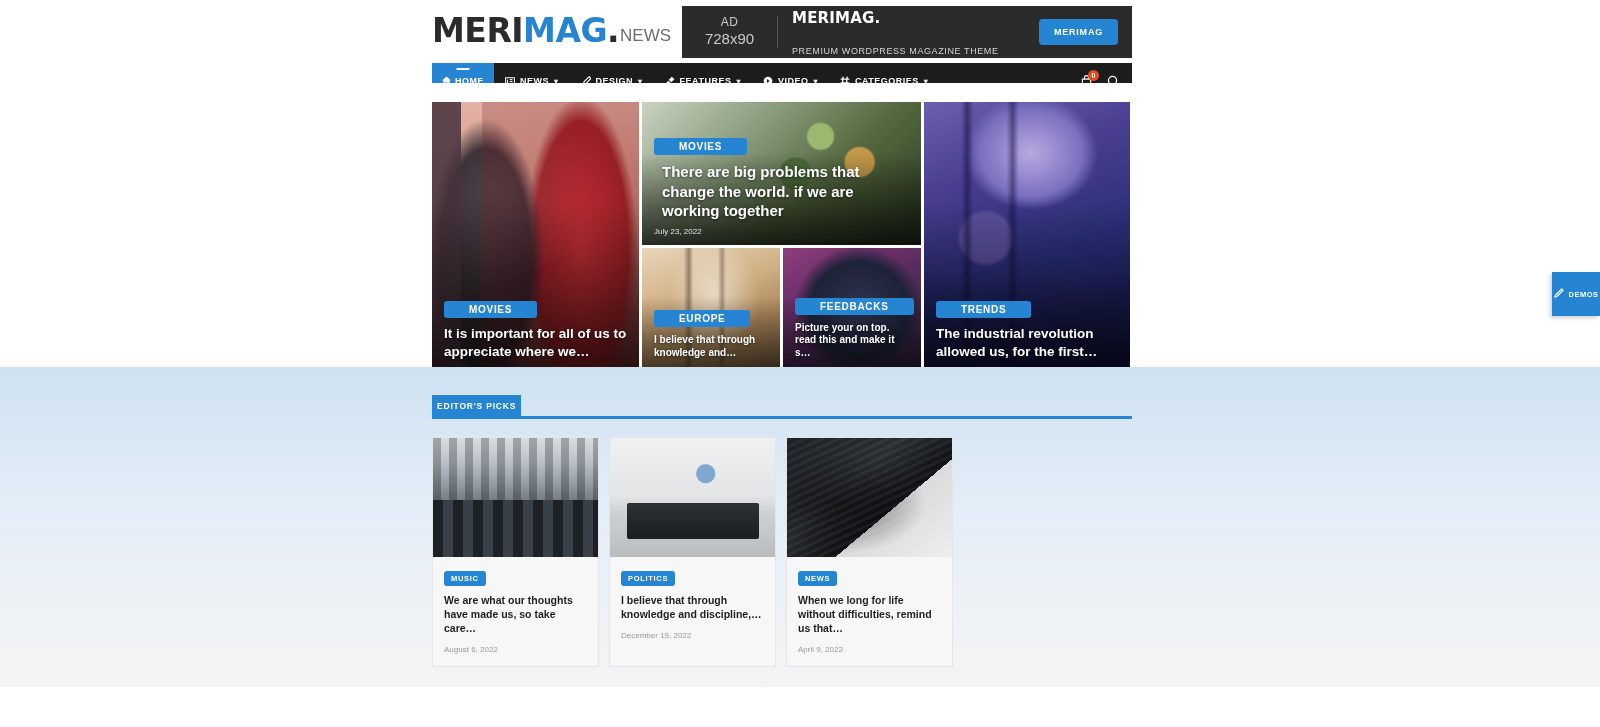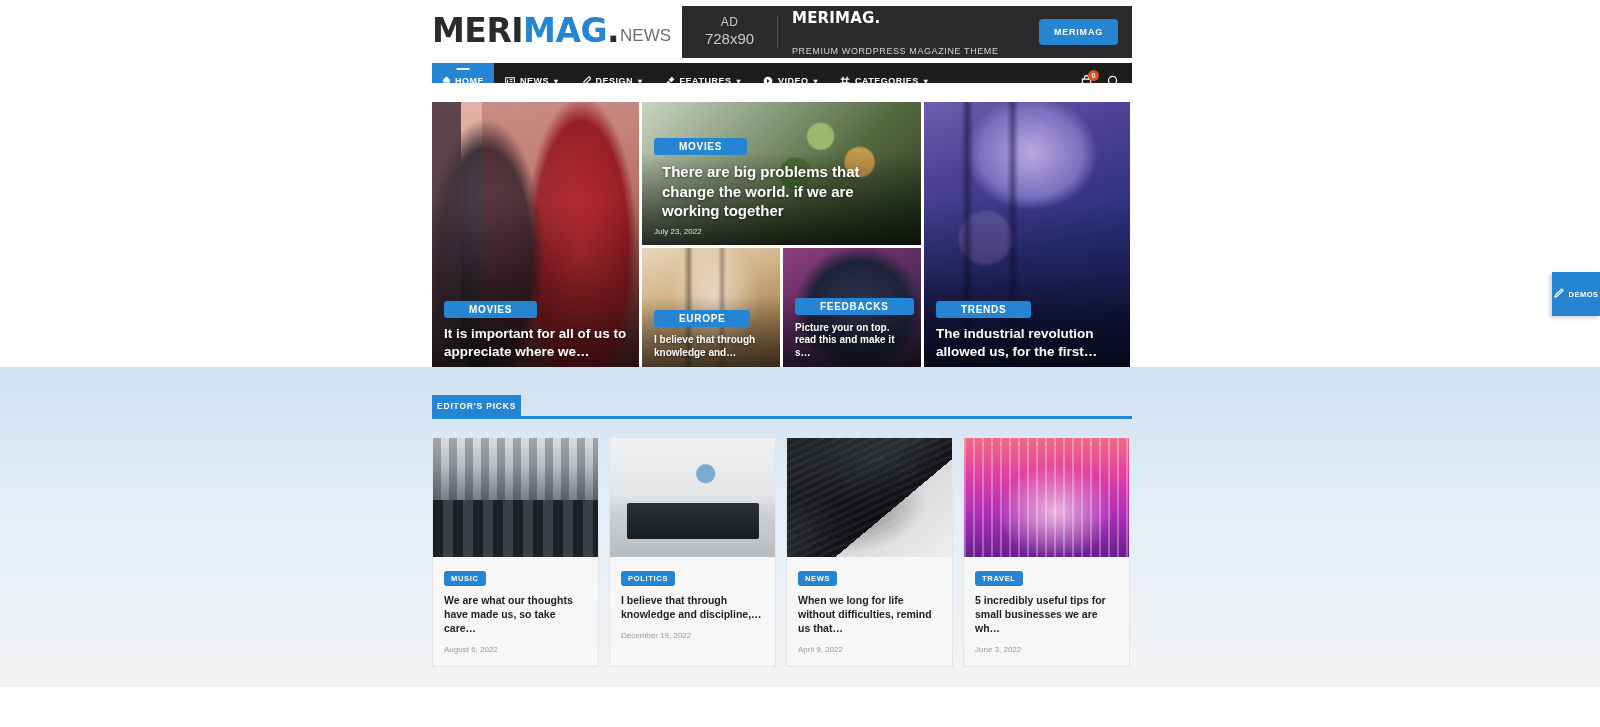--- a/index.html
+++ b/index.html
@@ -661,30 +661,20 @@
         <div class="pick-thumb">
           <div class="img-earbuds"></div>
         </div>
         <div class="pick-body">
           <span class="pick-badge">NEWS</span>
           <div class="pick-title">When we long for life without difficulties, remind us that…</div>
           <div class="pick-date">April 9, 2022</div>
         </div>
       </div>
 
-      <div class="pick-card">
-        <div class="pick-thumb">
-          <div class="img-keyboard"></div>
-        </div>
-        <div class="pick-body">
-          <span class="pick-badge">TRAVEL</span>
-          <div class="pick-title">5 incredibly useful tips for small businesses we are wh…</div>
-          <div class="pick-date">June 3, 2022</div>
-        </div>
-      </div>
 
     </div>
   </div>
 </div>
 
 <div class="footer-strip"></div>
 
 <div class="demos-tab">
   <span class="dt-ico">
     <svg width="11" height="11" viewBox="0 0 16 16" fill="none" stroke="#fff" stroke-width="1.8">

